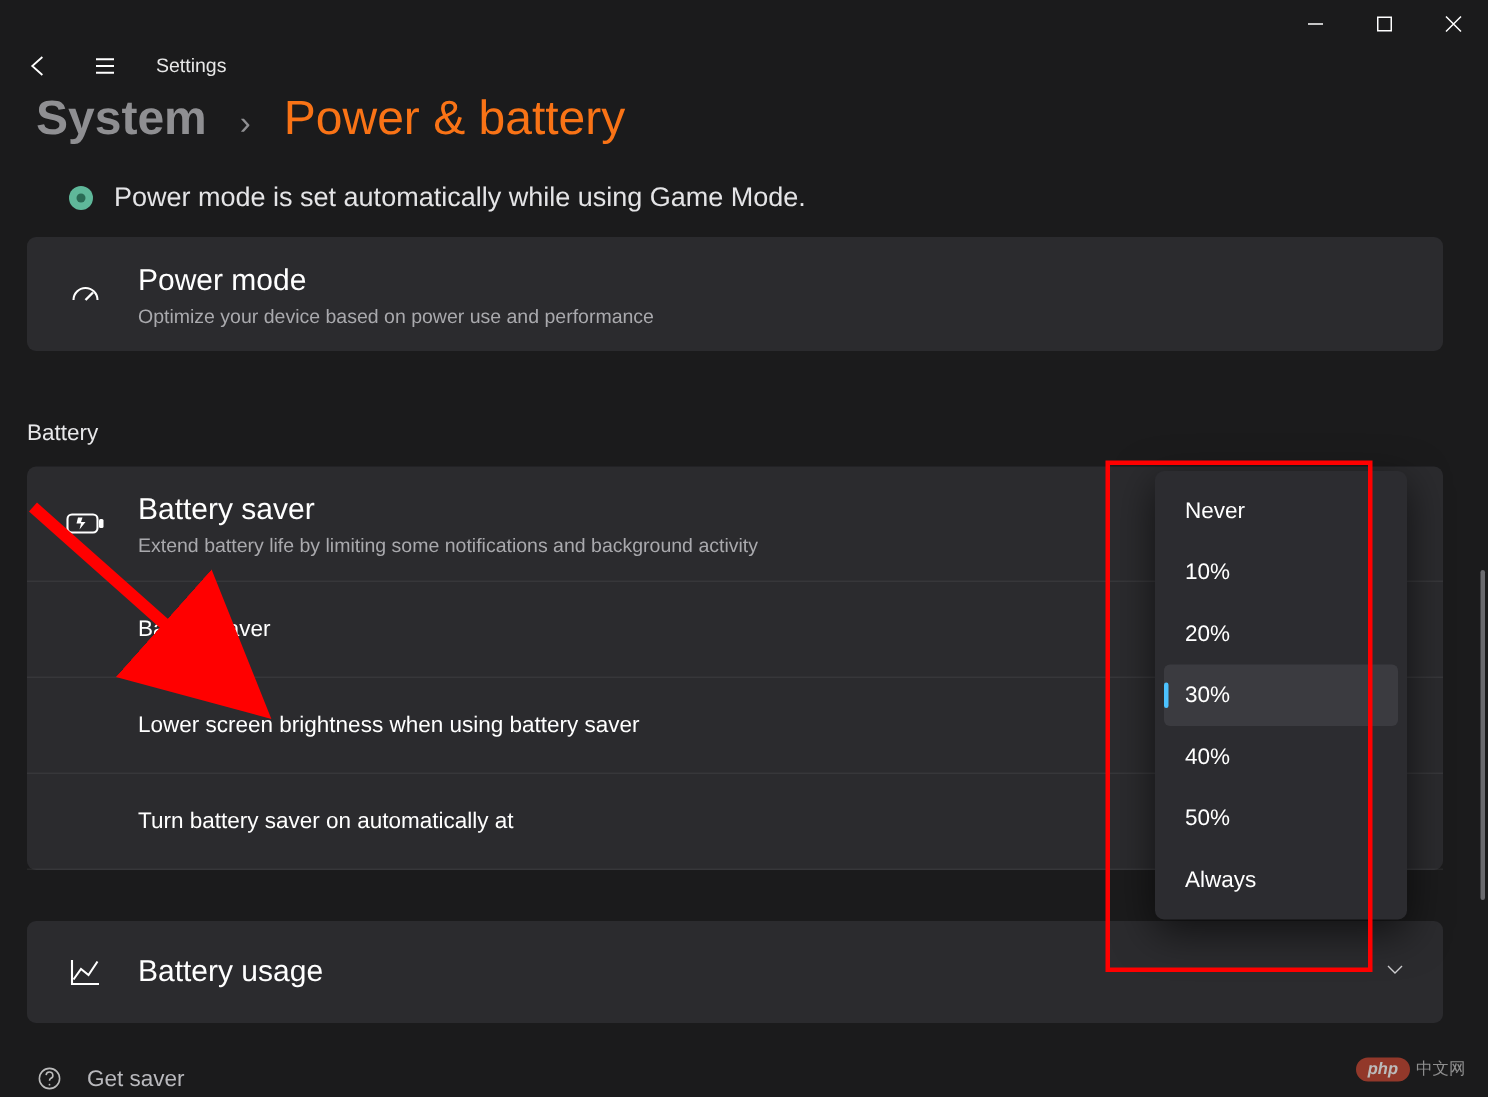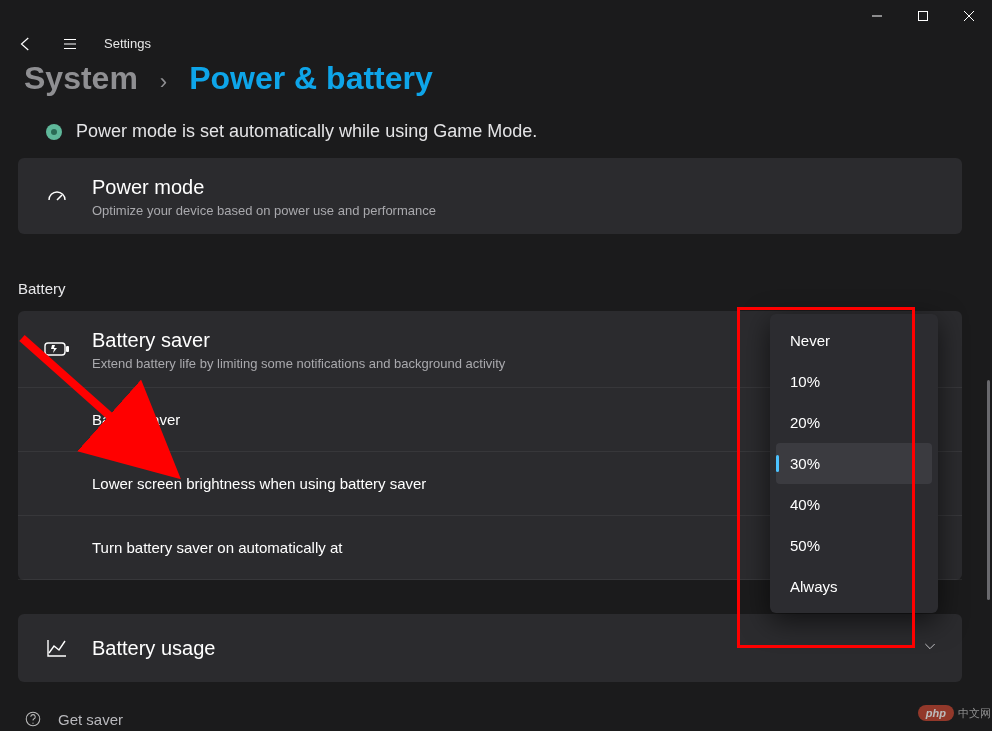--- a/index.html
+++ b/index.html
@@ -70,22 +70,22 @@
     color: #8f8f92;
     cursor: pointer;
   }
   .breadcrumb-sep {
     font-size: 22px;
     color: #8f8f92;
     font-weight: 400;
   }
   .breadcrumb-current {
     font-size: 32px;
-    font-weight: 700;
-    color: #0ea5e9;
+    font-weight: 400;
+    color: #f97316;
   }
   .info-line {
     display: flex;
     align-items: center;
     gap: 14px;
     margin: 4px 0 16px 28px;
     font-size: 18px;
     color: #e4e4e6;
   }
   .info-icon {
@@ -195,21 +195,21 @@
   .get-help {
     display: flex;
     align-items: center;
     gap: 16px;
     margin: 28px 0 0 6px;
     font-size: 15px;
     color: #b9b9bd;
   }
   .watermark {
     position: absolute;
-    right: 1px;
+    right: 15px;
     bottom: 10px;
     font-size: 11px;
     opacity: 0.7;
   }
   .watermark .pill {
     display: inline-block;
     padding: 2px 8px;
     border-radius: 10px;
     background: #c54530;
     color: #fff;

